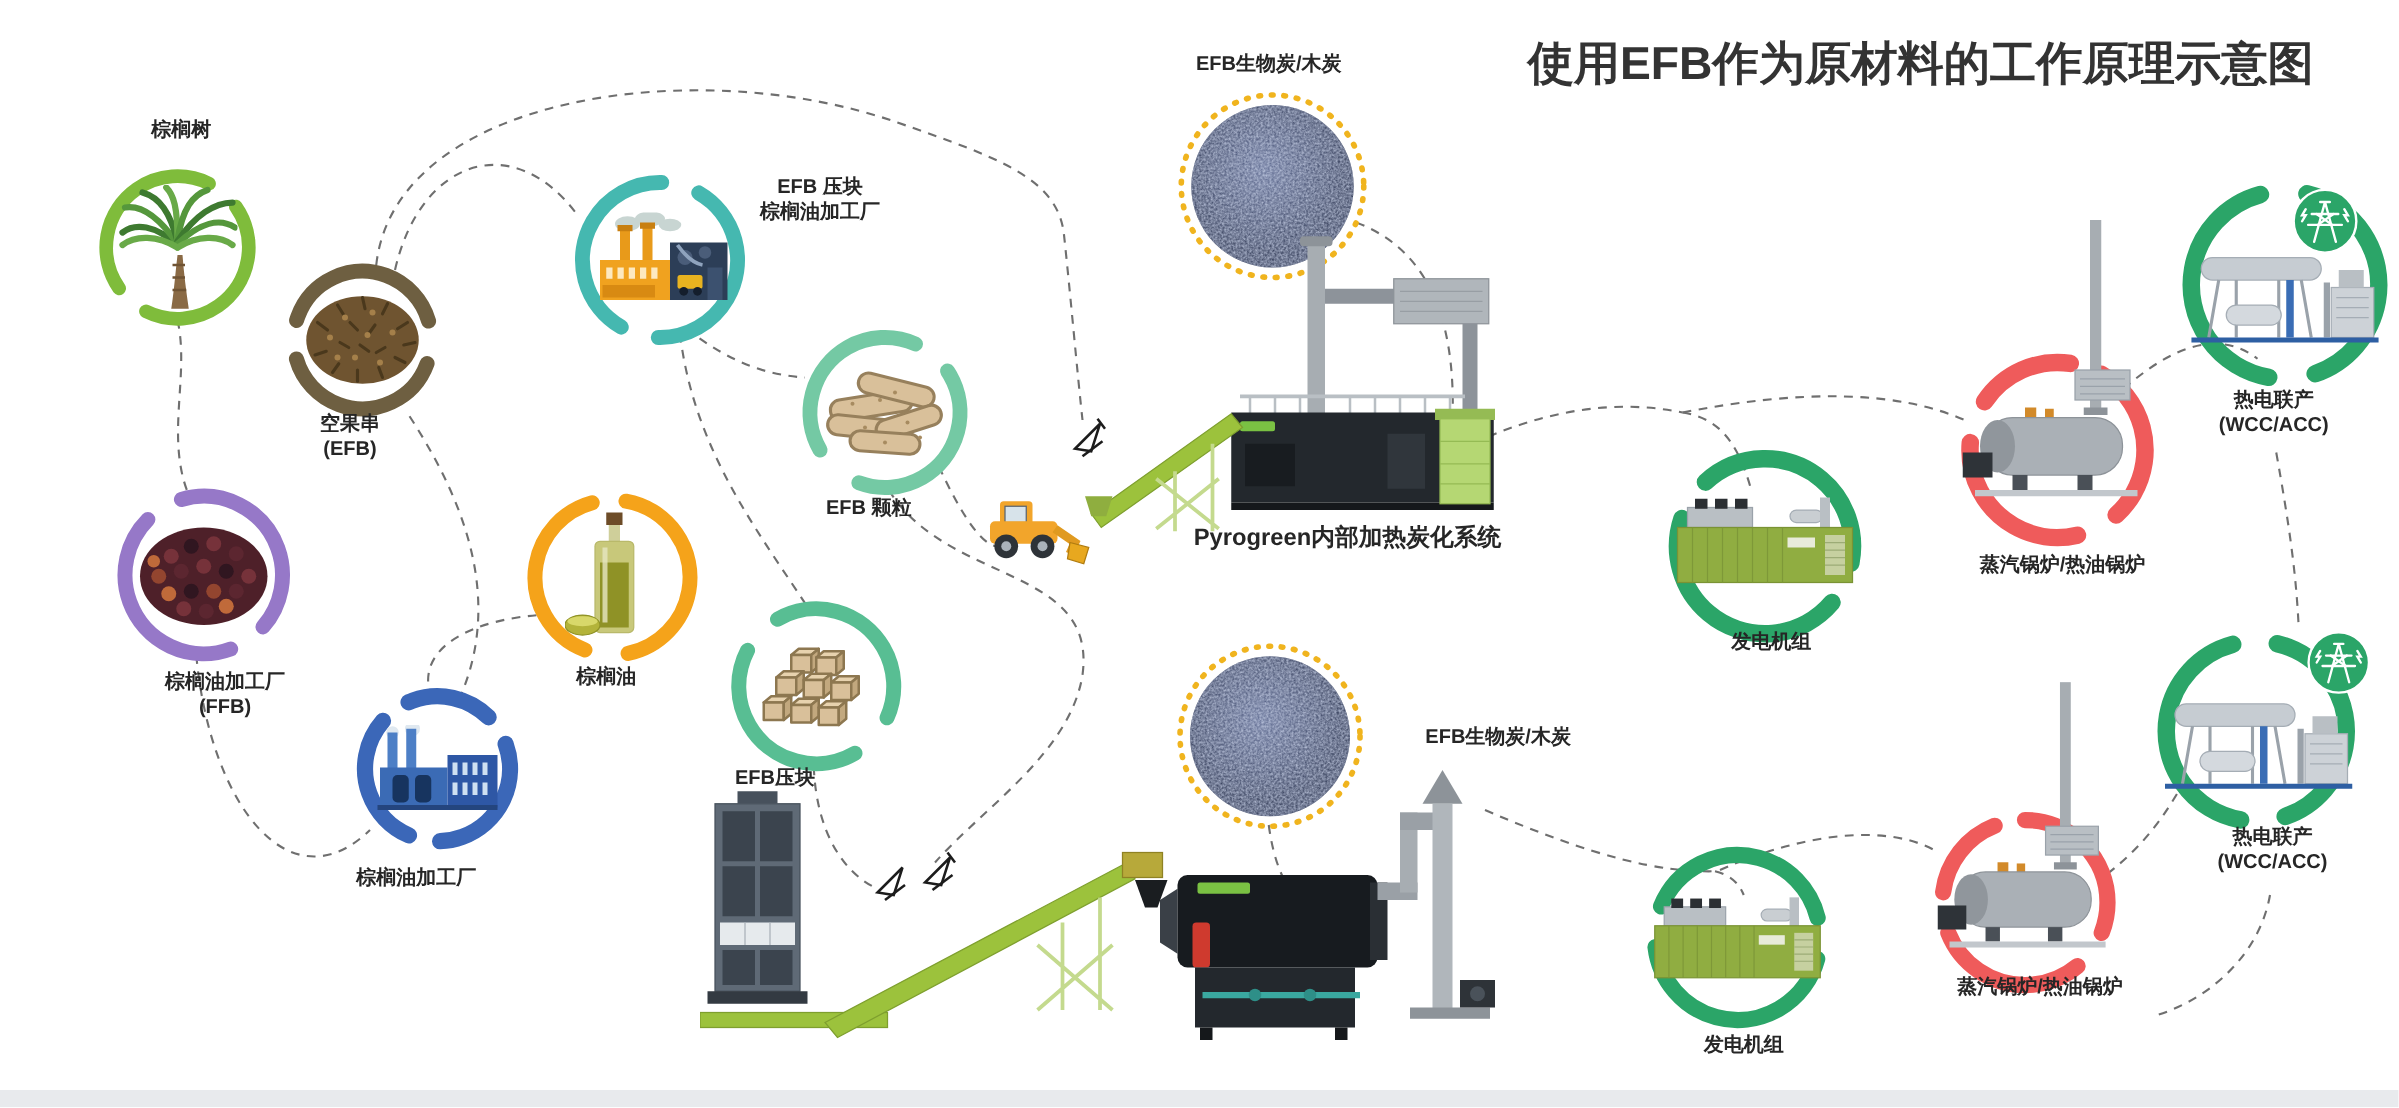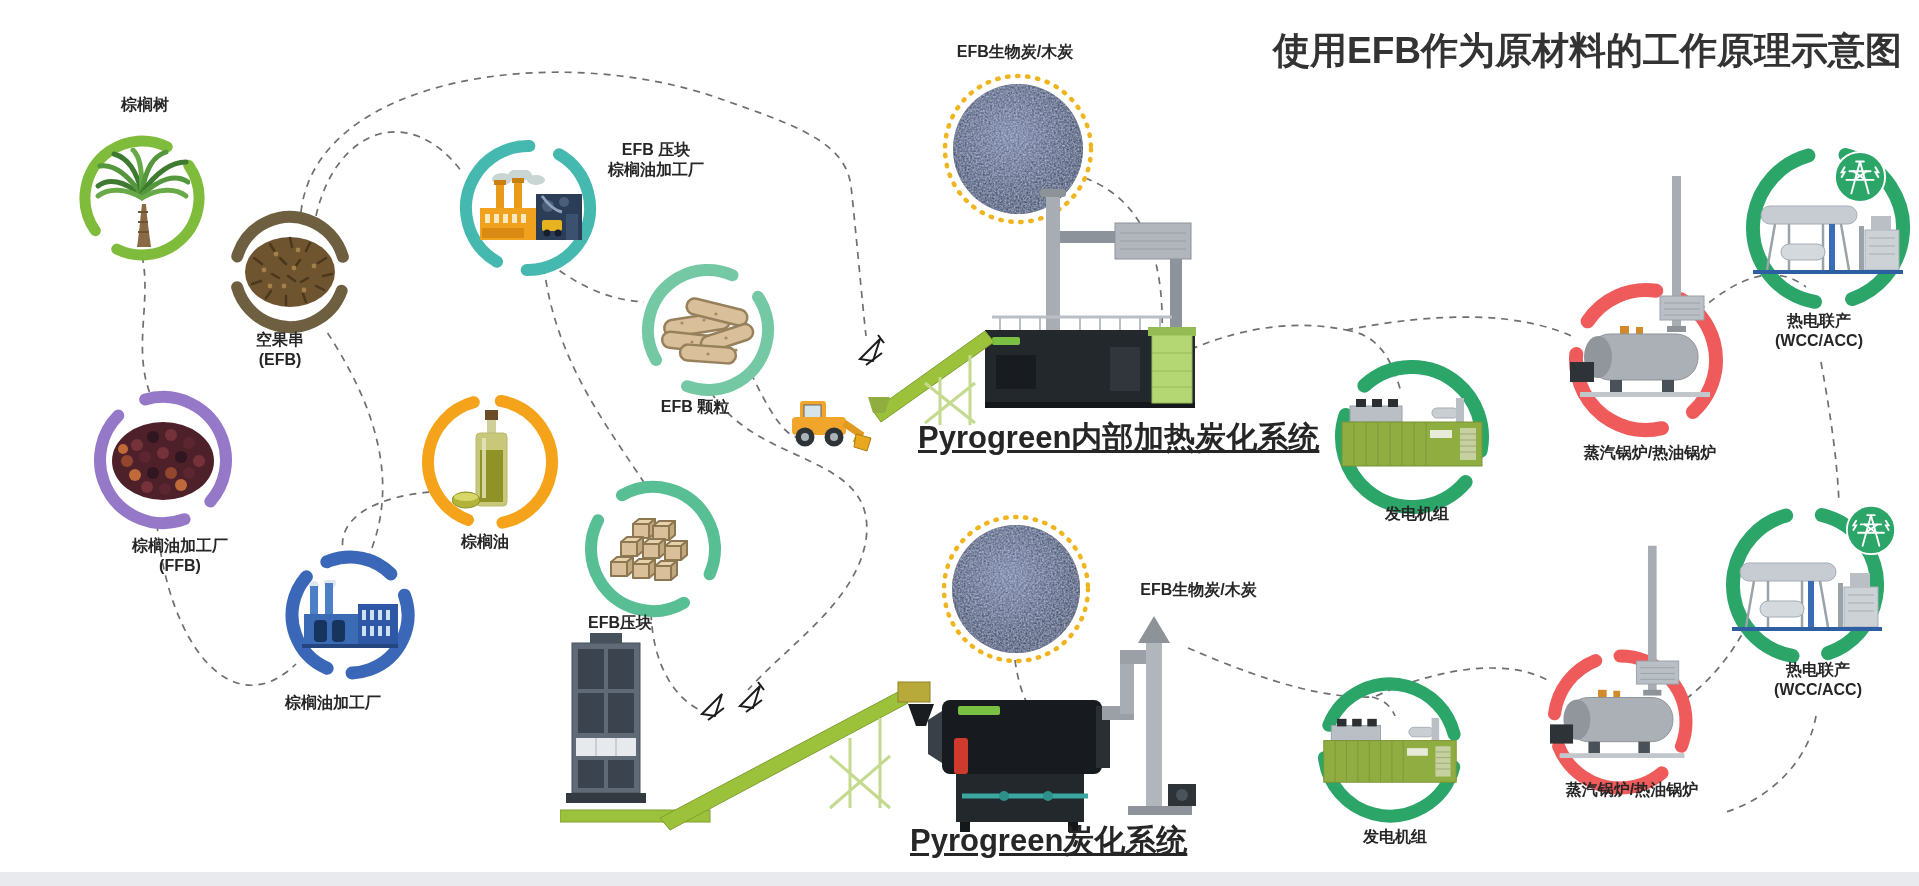--- a/index.html
+++ b/index.html
@@ -1,22 +1,22 @@
 <!DOCTYPE html>
 <html><head>
 <meta charset="utf-8">
 <style>
   html,body{margin:0;padding:0;background:#fff;}
   #canvas{position:relative;width:1919px;height:886px;background:#ffffff;overflow:hidden;
           font-family:"Liberation Sans","DejaVu Sans",sans-serif;}
   .lbl{position:absolute;z-index:6;font-size:16px;font-weight:600;color:#262626;
        text-align:center;line-height:1.22;white-space:nowrap;}
-  .lbl.big{font-size:31px;text-decoration:underline;}
+  .lbl.big{font-size:19px;}
   #title{position:absolute;left:1222px;top:26px;width:680px;z-index:6;
-         font-size:37px;font-weight:800;color:#333;text-align:right;letter-spacing:0px;}
+         font-size:37px;font-weight:800;color:#333;text-align:left;letter-spacing:0px;}
   .ring{position:absolute;z-index:1;}
   .art{position:absolute;z-index:2;}
   .machine{position:absolute;z-index:2;}
   #connectors{position:absolute;left:0;top:0;z-index:0;}
   #footerbar{position:absolute;left:0;top:872px;width:1919px;height:14px;background:#e8eaed;z-index:0;}
 </style>
 </head>
 <body>
 
 <div id="canvas">
@@ -515,21 +515,20 @@
   <div class="lbl" style="left:560px;top:613px;width:120px">EFB压块</div>
   <div class="lbl" style="left:935px;top:42px;width:160px">EFB生物炭/木炭</div>
   <div class="lbl big" style="left:918px;top:419px;width:320px">Pyrogreen内部加热炭化系统</div>
   <div class="lbl" style="left:1357px;top:504px;width:120px">发电机组</div>
   <div class="lbl" style="left:1550px;top:443px;width:200px">蒸汽锅炉/热油锅炉</div>
   <div class="lbl" style="left:1744px;top:311px;width:150px">
     <div>热电联产</div>
     <div>(WCC/ACC)</div>
   </div>
   <div class="lbl" style="left:1116px;top:580px;width:165px">EFB生物炭/木炭</div>
-  <div class="lbl big" style="left:910px;top:822px;width:250px">Pyrogreen炭化系统</div>
   <div class="lbl" style="left:1335px;top:827px;width:120px">发电机组</div>
   <div class="lbl" style="left:1532px;top:780px;width:200px">蒸汽锅炉/热油锅炉</div>
   <div class="lbl" style="left:1743px;top:660px;width:150px">
     <div>热电联产</div>
     <div>(WCC/ACC)</div>
   </div>
 
 </div>
 
 </body></html>

